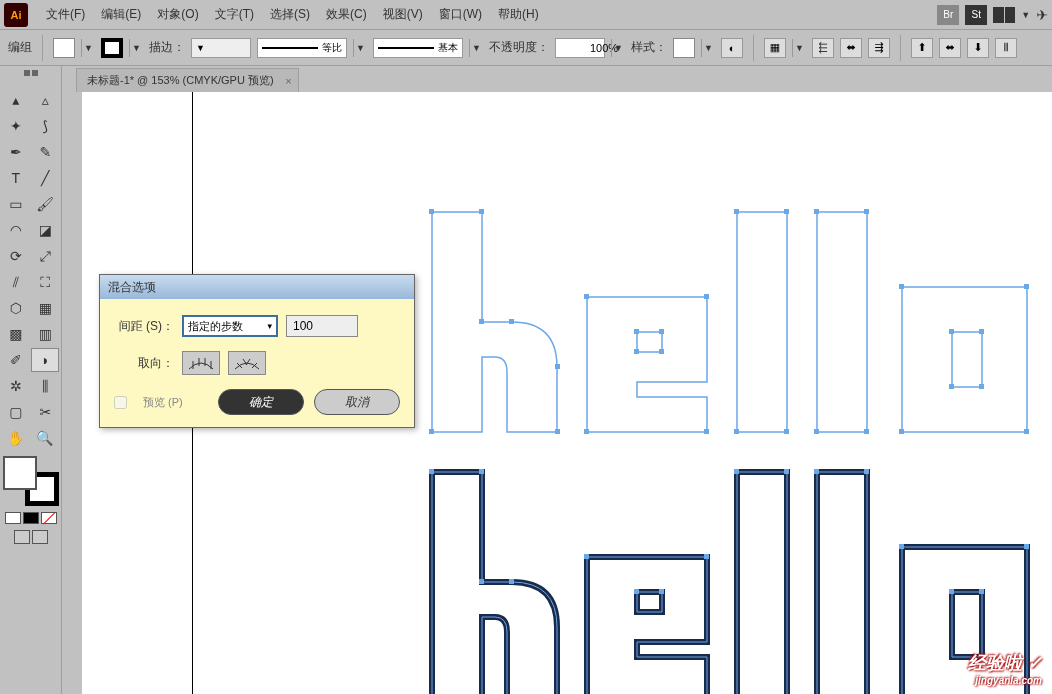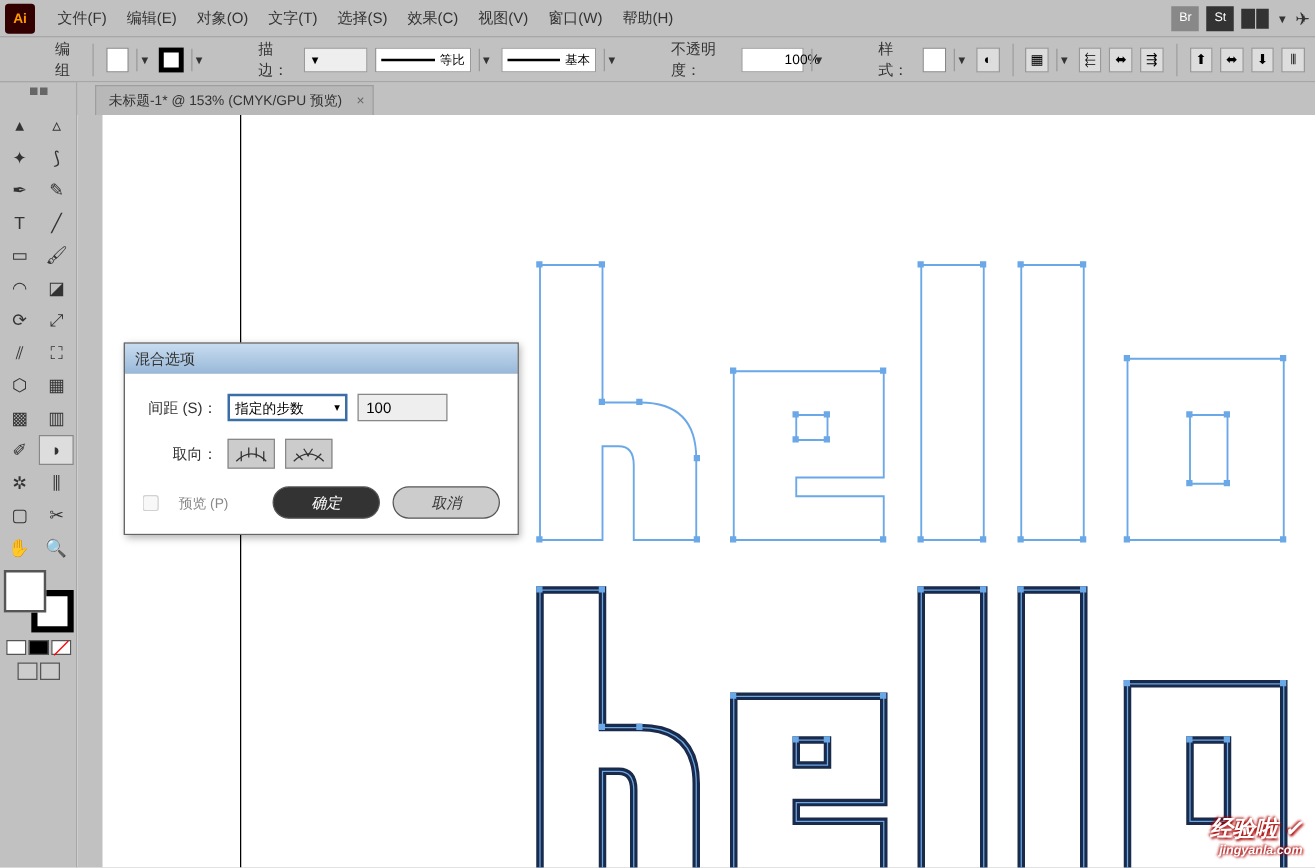--- a/index.html
+++ b/index.html
@@ -10,21 +10,21 @@
 .ai-logo { width: 24px; height: 24px; background: #330000; color: #ff9a00; font-weight: bold; font-size: 11px; display: flex; align-items: center; justify-content: center; margin-right: 10px; border-radius: 3px; }
 .menu-item { font-size: 12px; color: #333; padding: 0 8px; cursor: pointer; }
 .menu-right { margin-left: auto; display: flex; align-items: center; gap: 6px; }
 .menu-icon-btn { width: 22px; height: 20px; background: #888; display: flex; align-items: center; justify-content: center; font-size: 10px; color: #fff; }
 .layout-icon { width: 22px; height: 16px; display: flex; gap: 1px; }
 .layout-icon div { background: #333; flex: 1; }
 .salute { font-size: 14px; color: #333; }
 
 
 .controlbar { height: 36px; background: #c1c1c1; display: flex; align-items: center; padding: 0 8px; border-bottom: 1px solid #9e9e9e; gap: 6px; }
-.ctrl-label { font-size: 12px; color: #333; margin-left: 36px; }
+.ctrl-label { font-size: 12px; color: #333; }
 .ctrl-sep { width: 1px; height: 26px; background: #9e9e9e; margin: 0 4px; }
 .swatch { width: 22px; height: 20px; border: 1px solid #888; display: inline-block; }
 .swatch.white { background: #fff; }
 .swatch.stroke { background: #fff; border: 4px solid #000; }
 .dd { width: 14px; height: 18px; display: inline-flex; align-items: center; justify-content: center; font-size: 9px; color: #333; border-left: 1px solid #999; }
 .wide-dd { width: 60px; height: 20px; border: 1px solid #999; background: #eee; font-size: 11px; display: flex; align-items: center; padding: 0 4px; }
 .line-dd { width: 90px; height: 20px; border: 1px solid #999; background: #fff; display: flex; align-items: center; padding: 0 4px; gap: 4px; }
 .line-sample { flex: 1; border-top: 2px solid #000; }
 .opacity-box { width: 50px; height: 20px; border: 1px solid #999; background: #fff; font-size: 11px; display: flex; align-items: center; justify-content: center; padding-left: 48px; }
 .icon-btn { width: 22px; height: 20px; border: 1px solid #999; background: #ddd; display: flex; align-items: center; justify-content: center; font-size: 11px; }
@@ -58,21 +58,21 @@
 .doc-tab .x { position: absolute; right: 6px; font-size: 11px; color: #666; }
 .canvas { position: absolute; top: 26px; left: 0; right: 0; bottom: 0; background: #fff; border-left: 20px solid #c1c1c1; }
 .artboard-edge { position: absolute; top: 0; bottom: 0; left: 110px; border-left: 1px solid #000; }
 
 
 svg.art { position: absolute; top: 0; left: 0; }
 
 
 .dialog { position: absolute; left: 99px; top: 274px; width: 316px; background: #a8a8a8; border: 1px solid #666; box-shadow: 2px 2px 6px rgba(0,0,0,0.3); }
 .dlg-title { height: 24px; background: linear-gradient(#c8dcf0, #98b8d8); font-size: 12px; color: #333; padding: 0 8px; display: flex; align-items: center; }
-.dlg-body { padding: 16px 14px 12px 14px; background: #ffffff; }
+.dlg-body { padding: 16px 14px 12px 14px; background: #fef9c3; }
 .dlg-row { display: flex; align-items: center; margin-bottom: 14px; gap: 8px; }
 .dlg-label { font-size: 12px; color: #333; text-align: right; min-width: 60px; }
 .dlg-select { width: 96px; height: 22px; border: 2px solid #3a6ea5; background: #fff; font-size: 11px; display: flex; align-items: center; padding: 0 4px; justify-content: space-between; }
 .dlg-input { width: 72px; height: 22px; border: 1px solid #888; background: #eee; font-size: 12px; padding: 0 6px; display: flex; align-items: center; }
 .orient-btn { width: 38px; height: 24px; border: 1px solid #888; background: #ccc; display: flex; align-items: center; justify-content: center; font-size: 11px; }
 .dlg-footer { display: flex; align-items: center; gap: 10px; margin-top: 10px; }
 .dlg-check { font-size: 11px; color: #888; display: flex; align-items: center; gap: 16px; }
 .dlg-btn { width: 86px; height: 26px; border-radius: 13px; border: 1px solid #555; font-size: 12px; display: flex; align-items: center; justify-content: center; cursor: pointer; font-style: italic; }
 .dlg-btn.ok { background: #333; color: #fff; }
 .dlg-btn.cancel { background: #ccc; color: #333; }

